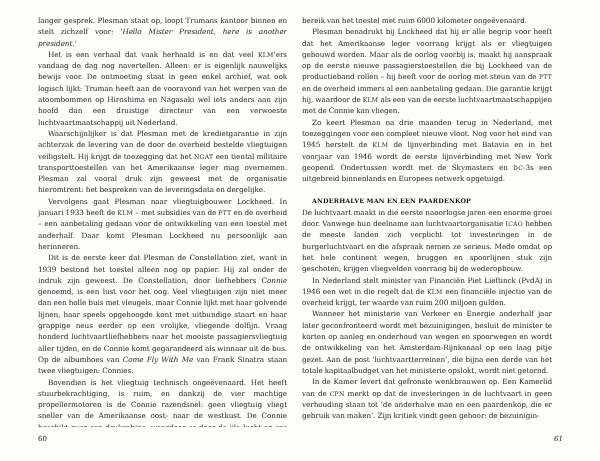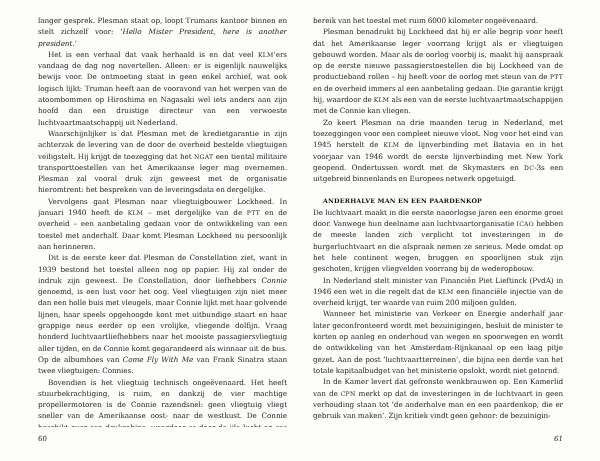--- a/index.html
+++ b/index.html
@@ -24,21 +24,21 @@
     top: 15px;
     text-align: justify;
     font-size: 7.3px;
     line-height: 11.3px;
     letter-spacing: -0.1px;
     word-spacing: -0.2px;
     height: 412px;
     overflow: hidden;
   }
   .page-text.left  { left: 38px;  width: 249px; }
-  .page-text.right { left: 313px; width: 250px; }
+  .page-text.right { left: 302px; width: 250px; }
 
   .page-text p {
     margin: 0;
   }
   .page-text p.indent {
     text-indent: 10px;
   }
   .it { font-style: italic; }
   .sc {
     font-size: 6.1px;
@@ -63,21 +63,21 @@
   .folio.right { left: 313px; width: 250px; text-align: right; font-style: italic; }
 </style>
 </head>
 <body>
 
 <div class="spread">
   <div class="page-text left">
       <p class=""><span>langer gesprek. Plesman staat op, loopt Trumans kantoor binnen en stelt zichzelf voor: </span><span class="it">‘Hello Mister President, here is another president.’</span></p>
       <p class="indent"><span>Het is een verhaal dat vaak herhaald is en dat veel </span><span class="sc">KLM</span><span>’ers vandaag de dag nog navertellen. Alleen: er is eigenlijk nauwelijks bewijs voor. De ontmoeting staat in geen enkel archief, wat ook logisch lijkt: Truman heeft aan de vooravond van het werpen van de atoombommen op Hiroshima en Nagasaki wel iets anders aan zijn hoofd dan een druistige directeur van een verwoeste luchtvaartmaatschappij uit Nederland.</span></p>
       <p class="indent"><span>Waarschijnlijker is dat Plesman met de kredietgarantie in zijn achterzak de levering van de door de overheid bestelde vliegtuigen veiligstelt. Hij krijgt de toezegging dat het </span><span class="sc">NGAT</span><span> een tiental militaire transporttoestellen van het Amerikaanse leger mag overnemen. Plesman zal vooral druk zijn geweest met de organisatie hieromtrent: het bespreken van de leveringsdata en dergelijke.</span></p>
-      <p class="indent"><span>Vervolgens gaat Plesman naar vliegtuigbouwer Lockheed. In januari 1940 heeft de </span><span class="sc">KLM</span><span> – met dergelijke van de </span><span class="sc">PTT</span><span> en de overheid – een aanbetaling gedaan voor de ontwikkeling van een toestel met anderhalf. Daar komt Plesman Lockheed nu persoonlijk aan herinneren.</span></p>
+      <p class="indent"><span>Vervolgens gaat Plesman naar vliegtuigbouwer Lockheed. In januari 1933 heeft de </span><span class="sc">KLM</span><span> – met subsidies van de </span><span class="sc">PTT</span><span> en de overheid – een aanbetaling gedaan voor de ontwikkeling van een toestel met anderhalf. Daar komt Plesman Lockheed nu persoonlijk aan herinneren.</span></p>
       <p class="indent"><span>Dit is de eerste keer dat Plesman de Constellation ziet, want in 1939 bestond het toestel alleen nog op papier. Hij zal onder de indruk zijn geweest. De Constellation, door liefhebbers </span><span class="it">Connie</span><span> genoemd, is een lust voor het oog. Veel vliegtuigen zijn niet meer dan een holle buis met vleugels, maar Connie lijkt met haar golvende lijnen, haar speels opgehoogde kont met uitbundige staart en haar grappige neus eerder op een vrolijke, vliegende dolfijn. Vraag honderd luchtvaartliefhebbers naar het mooiste passagiersvliegtuig aller tijden, en de Connie komt gegarandeerd als winnaar uit de bus. Op de albumhoes van </span><span class="it">Come Fly With Me</span><span> van Frank Sinatra staan twee vliegtuigen: Connies.</span></p>
       <p class="indent"><span>Bovendien is het vliegtuig technisch ongeëvenaard. Het heeft stuurbekrachtiging, is ruim, en dankzij de vier machtige propellermotoren is de Connie razendsnel: geen vliegtuig vliegt sneller van de Amerikaanse oost- naar de westkust. De Connie beschikt over een drukcabine, waardoor ze door de ijle lucht op zes kilometer hoogte </span></p>
     </div>
 
   <div class="page-text right">
       <p class=""><span>bereik van het toestel met ruim 6000 kilometer ongeëvenaard.</span></p>
       <p class="indent"><span>Plesman benadrukt bij Lockheed dat hij er alle begrip voor heeft dat het Amerikaanse leger voorrang krijgt als er vliegtuigen gebouwd worden. Maar als de oorlog voorbij is, maakt hij aanspraak op de eerste nieuwe passagierstoestellen die bij Lockheed van de productieband rollen – hij heeft voor de oorlog met steun van de </span><span class="sc">PTT</span><span> en de overheid immers al een aanbetaling gedaan. Die garantie krijgt hij, waardoor de </span><span class="sc">KLM</span><span> als een van de eerste luchtvaartmaatschappijen met de Connie kan vliegen.</span></p>
       <p class="indent"><span>Zo keert Plesman na drie maanden terug in Nederland, met toezeggingen voor een compleet nieuwe vloot. Nog voor het eind van 1945 herstelt de </span><span class="sc">KLM</span><span> de lijnverbinding met Batavia en in het voorjaar van 1946 wordt de eerste lijnverbinding met New York geopend. Ondertussen wordt met de Skymasters en </span><span class="sc">DC</span><span>-3s een uitgebreid binnenlands en Europees netwerk opgetuigd.</span></p>
       <h2 class="section-heading">ANDERHALVE MAN EN EEN PAARDENKOP</h2>
       <p class=""><span>De luchtvaart maakt in die eerste naoorlogse jaren een enorme groei door. Vanwege hun deelname aan luchtvaartorganisatie </span><span class="sc">ICAO</span><span> hebben de meeste landen zich verplicht tot investeringen in de burgerluchtvaart en die afspraak nemen ze serieus. Mede omdat op het hele continent wegen, bruggen en spoorlijnen stuk zijn geschoten, krijgen vliegvelden voorrang bij de wederopbouw.</span></p>

